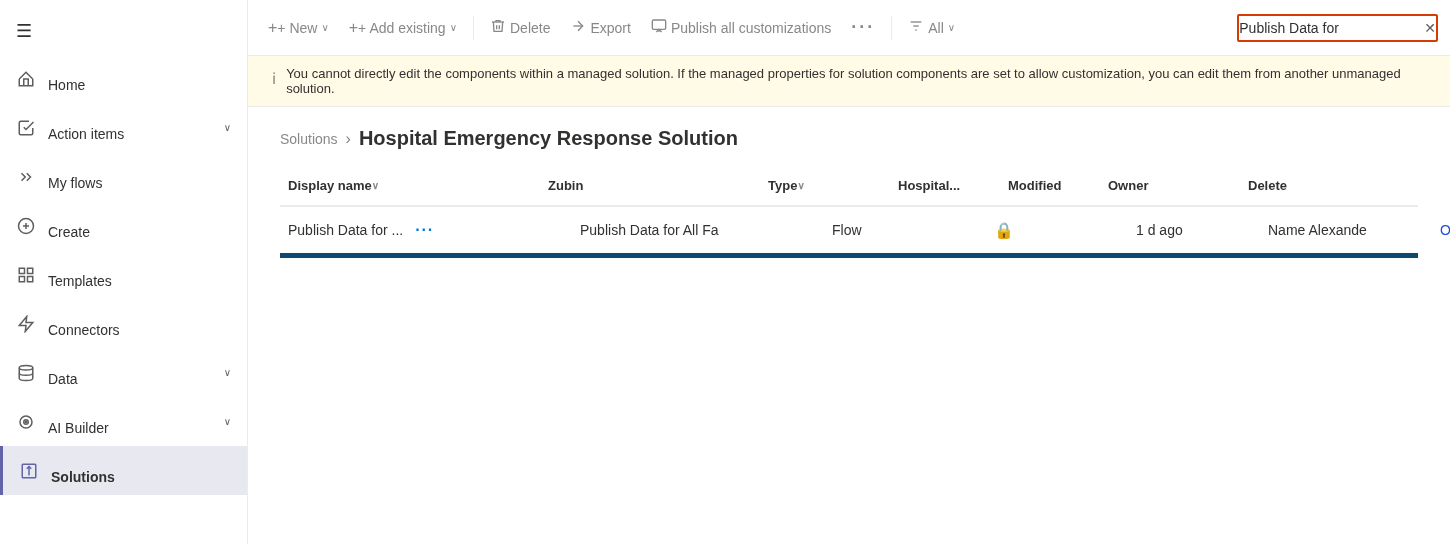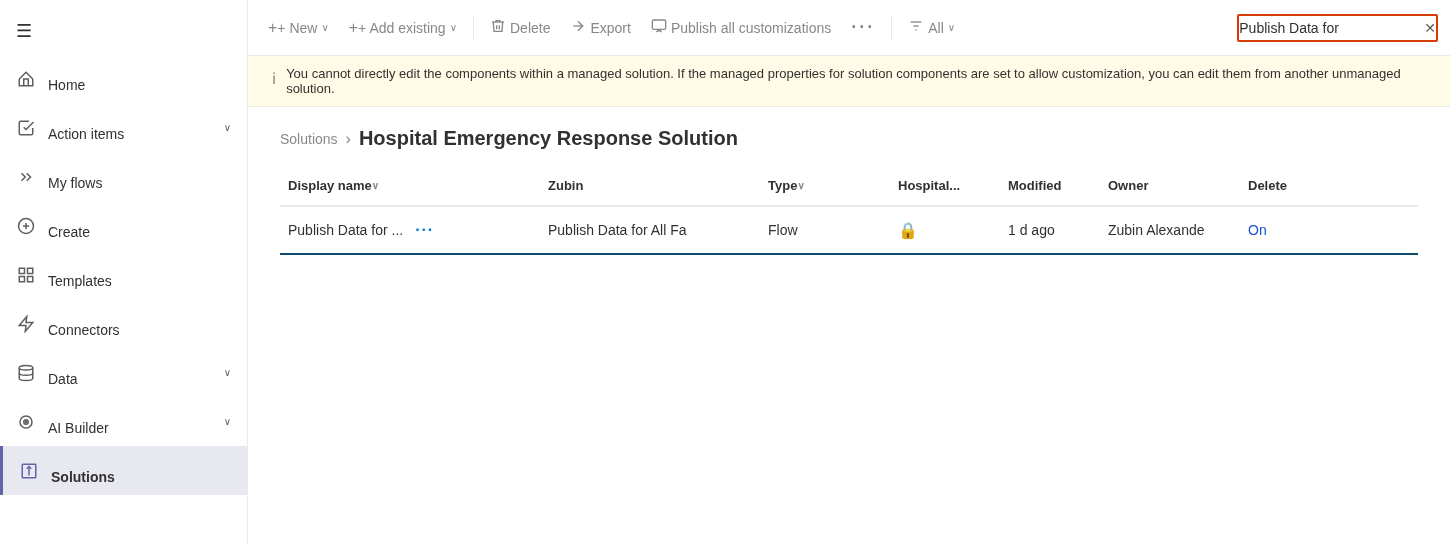--- a/index.html
+++ b/index.html
@@ -185,23 +185,24 @@
       font-weight: 600;
       color: #323130;
       display: flex;
       align-items: center;
       padding: 4px 8px;
     }
     .table-header-cell .sort-icon { color: #8a8886; font-size: 10px; }
     .table-row {
       display: grid;
       grid-template-columns: 260px 220px 130px 110px 100px 140px 80px;
-      border-bottom: 2px solid #0c4a6e;
+      border-bottom: 5px solid #0c4a6e;
       padding: 4px 0;
       align-items: center;
+      gap: 32px;
     }
     .table-cell {
       padding: 8px 8px;
       font-size: 14px;
       color: #323130;
       overflow: hidden;
       text-overflow: ellipsis;
       white-space: nowrap;
     }
     .table-cell.display-name {
@@ -455,21 +456,21 @@
         <div class="table-cell">
           <span>Flow</span>
         </div>
         <div class="table-cell">
           <span class="lock-icon">🔒</span>
         </div>
         <div class="table-cell">
           <span>1 d ago</span>
         </div>
         <div class="table-cell">
-          <span>Zubin Alexande</span>
+          <span>Name Alexande</span>
         </div>
         <div class="table-cell status-on">
           <span>On</span>
         </div>
       </div>
     </div>
 
   </div>
 </div>
 

